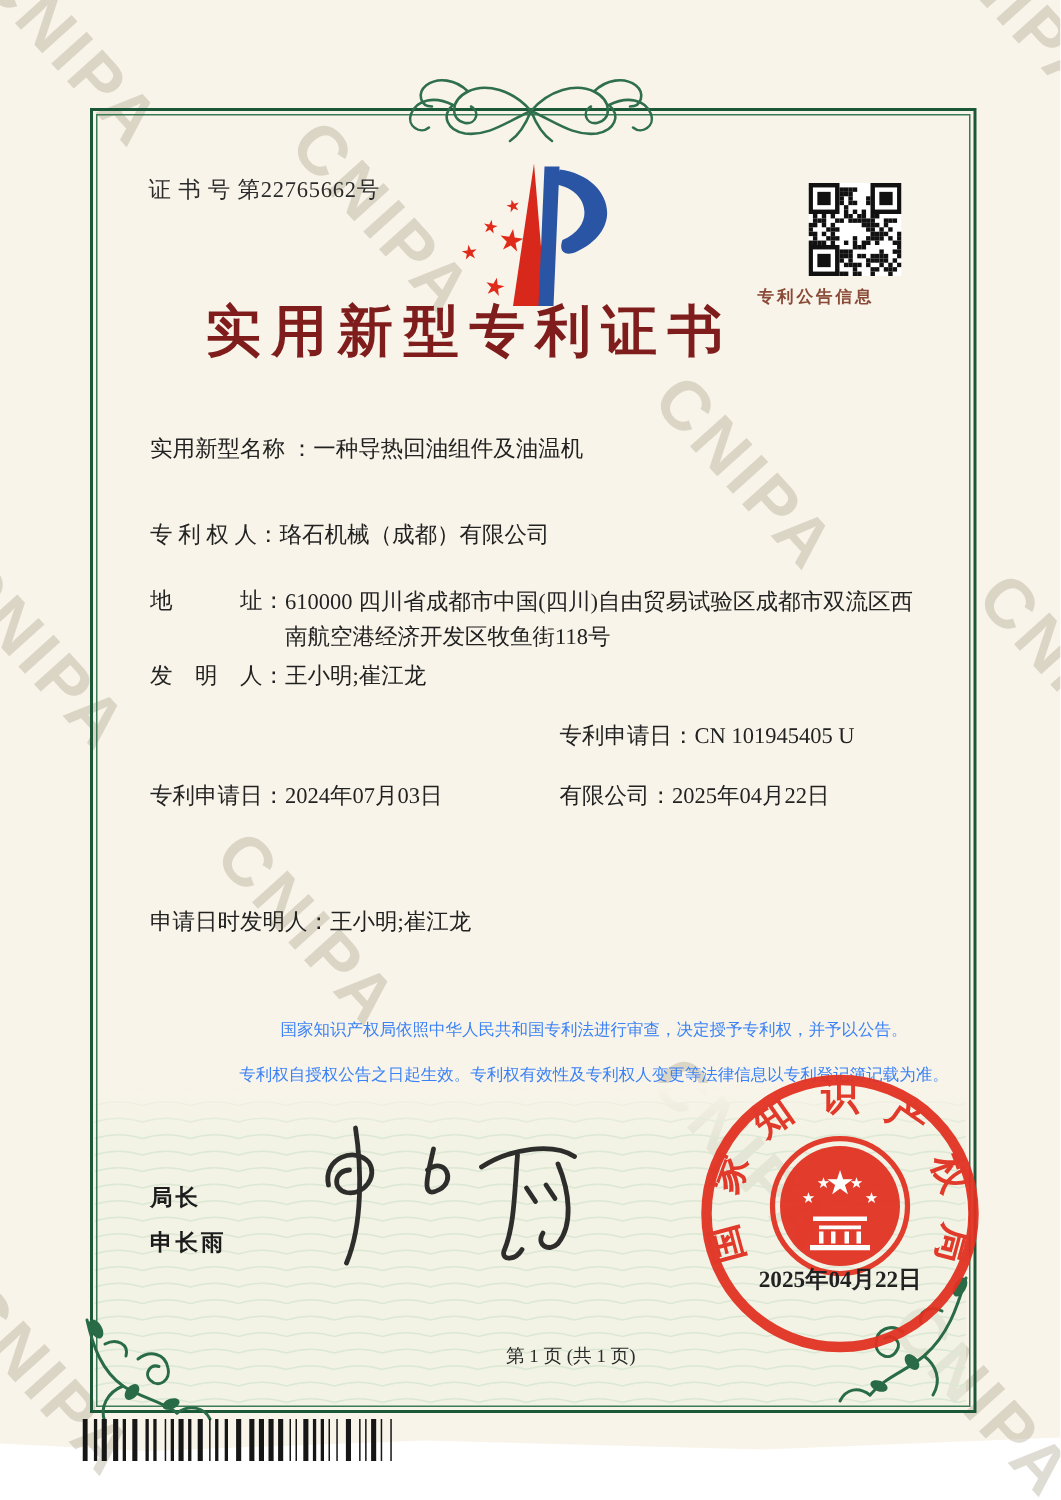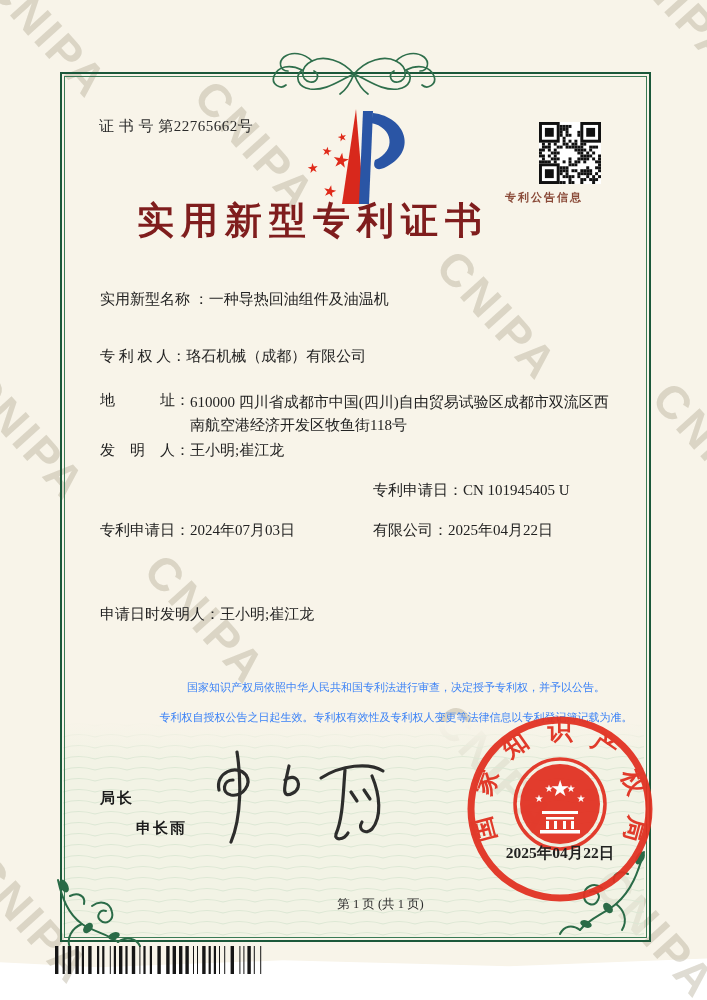--- a/index.html
+++ b/index.html
@@ -25,21 +25,21 @@
   #statement{left:60px;top:672px;width:672px;text-align:center;font-size:11px;color:#3b82f6;
              line-height:30px;}
   #statement div{white-space:nowrap;}
   #waves-wrap{left:63px;top:722px;width:581px;height:215px;overflow:hidden;}
   #waves-bg{position:absolute;left:0;top:0;width:100%;height:100%;background:#edf2e1;opacity:0.55;}
   #waves-fade{position:absolute;left:0;top:0;width:100%;height:38px;
               background:linear-gradient(rgba(248,244,233,1),rgba(248,244,233,0));}
   #signer-title{left:100px;top:789px;font-family:"Liberation Sans","DejaVu Sans",sans-serif;
                 font-weight:600;font-size:15px;color:#1c1c1c;letter-spacing:2px;}
   #signer-name{left:100px;top:819px;font-family:"Liberation Sans","DejaVu Sans",sans-serif;
-               font-weight:600;font-size:15px;color:#1c1c1c;letter-spacing:2px;margin-left:36px;}
+               font-weight:600;font-size:15px;color:#1c1c1c;letter-spacing:2px;}
   #page-footer{left:60px;top:896px;width:641px;text-align:center;font-size:12.5px;color:#2b2b2b;white-space:pre;}
   #qr-caption{left:505px;top:190px;width:130px;text-align:left;font-size:11px;
               color:#8a4a38;letter-spacing:2px;font-weight:bold;}
   svg{display:block;}
   .green-stroke{stroke:#2f6f4c;fill:none;stroke-width:1.7;stroke-linecap:round;}
 </style>
 </head>
 <body>
 
 <div id="canvas">

